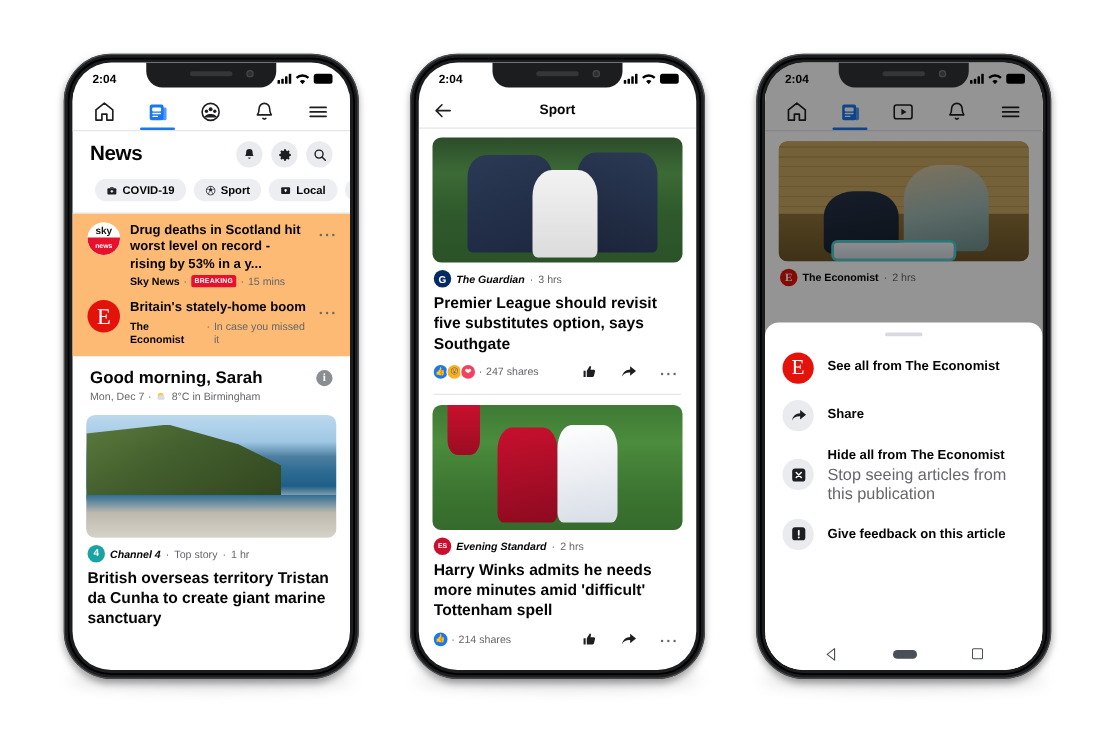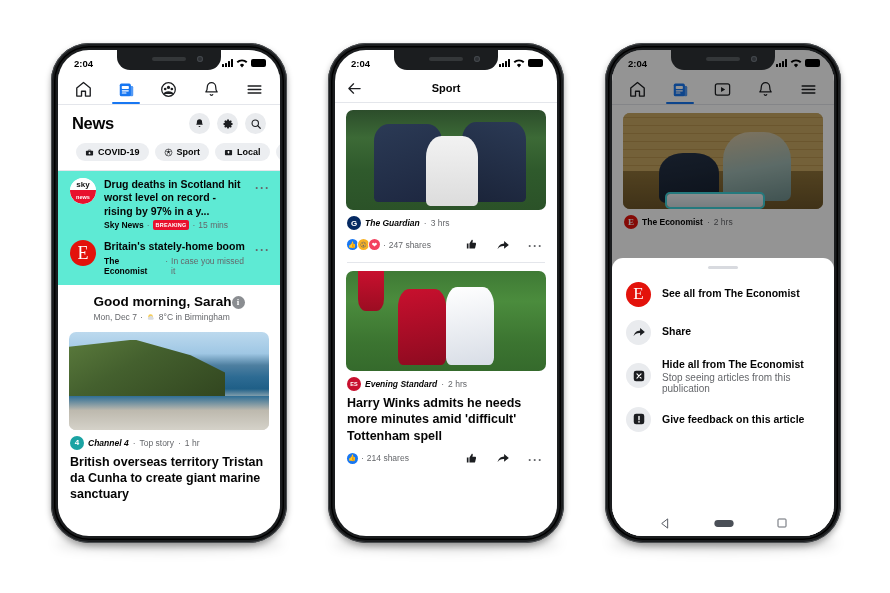--- a/index.html
+++ b/index.html
@@ -54,42 +54,42 @@
   .circbtn{width:21px;height:21px;border-radius:50%;background:#e9ebee;
       display:flex;align-items:center;justify-content:center;}
   .chips{display:flex;gap:6px;padding:5px 0 9px 18px;overflow:hidden;border-bottom:1px solid #e4e6eb;}
   .chip{display:flex;align-items:center;gap:4px;background:#eceef1;border-radius:13px;
       padding:4px 9px;font-size:9px;font-weight:700;color:#050505;white-space:nowrap;flex:none;}
 
   
   .sec{display:flex;align-items:center;justify-content:space-between;padding:8px 14px 5px;}
   .sec h2{margin:0;font-size:13px;font-weight:700;color:#050505;}
   .seeall{font-size:10px;color:#1877f2;font-weight:400;}
-  .nfy{background:#5eead4;padding:2px 0 4px;}
+  .nfy{background:#fdba74;padding:2px 0 4px;}
   .nfy-row{display:flex;gap:8px;padding:5px 10px 5px 12px;align-items:flex-start;}
   .logo{width:26px;height:26px;border-radius:50%;flex:none;position:relative;overflow:hidden;}
   .logo-sky{background:#fff;}
   .logo-sky .skytop{position:absolute;left:0;right:0;top:0;height:12px;background:#fff;
       display:flex;align-items:center;justify-content:center;font-size:8px;font-weight:700;color:#111;}
   .logo-sky .skybot{position:absolute;left:0;right:0;bottom:0;height:14px;background:#e8112d;
       display:flex;align-items:center;justify-content:center;font-size:5.5px;font-weight:700;color:#fff;
       border-radius:0 0 13px 13px;}
   .logo-econ{background:#e3120b;display:flex;align-items:center;justify-content:center;
       color:#fff;font-family:"Liberation Serif","DejaVu Serif",serif;font-size:18px;font-weight:400;line-height:1;}
   .nfy-txt{flex:1;min-width:0;}
   .nfy-title{font-size:10.5px;font-weight:700;color:#050505;line-height:1.28;}
   .nfy-meta{font-size:8.5px;color:#65676b;margin-top:2px;display:flex;gap:3px;
       flex-wrap:nowrap;overflow:hidden;}
   .nfy-meta .src{color:#050505;font-weight:700;}
   .badge{background:#e8112d;color:#fff;font-size:5.5px;font-weight:700;padding:1.5px 3px;border-radius:2px;
       letter-spacing:.2px;}
   .dots{color:#65676b;font-size:12px;font-weight:700;letter-spacing:1px;flex:none;padding-top:3px;}
 
   
-  .greet{padding:9px 14px 2px;display:flex;align-items:flex-start;justify-content:center;}
+  .greet{padding:9px 14px 2px;display:flex;align-items:flex-start;justify-content:space-between;}
   .greet h2{margin:0;font-size:13.5px;font-weight:700;color:#050505;}
   .greet .sub{font-size:8.5px;color:#65676b;margin-top:3px;display:flex;align-items:center;gap:3px;}
   .info-i{width:13px;height:13px;border-radius:50%;background:#8a8d91;color:#fff;font-size:9px;
       font-weight:700;display:flex;align-items:center;justify-content:center;
       font-family:"Liberation Serif",serif;flex:none;margin-top:2px;}
 
   
   .photo{margin:8px 11px 0;border-radius:7px;height:98px;overflow:hidden;position:relative;}
   .art{padding:6px 12px 0;}
   .art-meta{display:flex;align-items:center;gap:4px;font-size:8.5px;color:#65676b;}
@@ -115,21 +115,21 @@
   
   .dim{position:absolute;inset:0;background:rgba(0,0,0,.42);z-index:10;}
   .sheet{position:absolute;left:0;right:0;bottom:0;background:#fff;border-radius:11px 11px 0 0;
       z-index:15;padding:6px 0 0;}
   .grab{width:30px;height:3px;border-radius:2px;background:#d8dadf;margin:2px auto 6px;}
   .mi{display:flex;align-items:center;gap:11px;padding:6.5px 14px;}
   .mi-ic{width:25px;height:25px;border-radius:50%;background:#e9ebee;flex:none;
       display:flex;align-items:center;justify-content:center;}
   .mi-ic.econ{background:#e3120b;color:#fff;font-family:"Liberation Serif",serif;font-size:17px;}
   .mi-t{font-size:10.5px;font-weight:700;color:#050505;line-height:1.25;}
-  .mi-s{font-size:10px;color:#65676b;margin-top:1px;}
+  .mi-s{font-size:13px;color:#65676b;margin-top:1px;}
   .androidnav{height:26px;display:flex;align-items:center;justify-content:space-around;
       background:#fff;position:relative;z-index:16;padding:0 26px;}
 
   
   .ph-cliff{background:
       linear-gradient(180deg,#bcd9ee 0%,#9fc7e4 22%,#4e7fa0 34%,#2d6b93 46%,#1f5f87 58%,#d9d6cd 72%,#c9c5bc 100%);}
   .ph-cliff::before{content:"";position:absolute;left:0;top:8%;width:78%;height:62%;
       background:linear-gradient(150deg,#5a7a3c 0%,#44602e 40%,#31451f 100%);
       clip-path:polygon(0 12%,42% 0,78% 26%,100% 54%,100% 100%,0 100%);}
   .ph-cliff::after{content:"";position:absolute;left:0;bottom:0;width:100%;height:34%;
@@ -291,21 +291,21 @@
     </div>
 
 
     <div class="nfy">
       <div class="nfy-row">
         <div class="logo logo-sky">
           <div class="skytop">sky</div>
           <div class="skybot">news</div>
         </div>
         <div class="nfy-txt">
-          <div class="nfy-title">Drug deaths in Scotland hit worst level on record - rising by 97% in a y...</div>
+          <div class="nfy-title">Drug deaths in Scotland hit worst level on record - rising by 53% in a y...</div>
           <div class="nfy-meta">
             <span class="src">Sky News</span>
             <span>·</span>
             <span class="badge">BREAKING</span>
             <span>·</span>
             <span>15 mins</span>
           </div>
         </div>
         <span class="dots">···</span>
       </div>
@@ -399,20 +399,21 @@
         </div>
     <div class="art">
       <div class="art-meta">
         <span class="src-dot" style="background:#052962">
               <span>G</span>
             </span>
         <span class="src">The Guardian</span>
         <span>·</span>
         <span>3 hrs</span>
       </div>
+      <div class="art-title">Premier League should revisit five substitutes option, says Southgate</div>
       <div class="art-foot" style="padding-top:6px">
         <div class="reacts">
           <span class="rx rx-like">👍</span>
           <span class="rx rx-wow">😮</span>
           <span class="rx rx-love">❤</span>
           <span>·</span>
           <span>247 shares</span>
         </div>
         <div class="acts">
           <svg width="13" height="13" viewBox="0 0 24 24">

